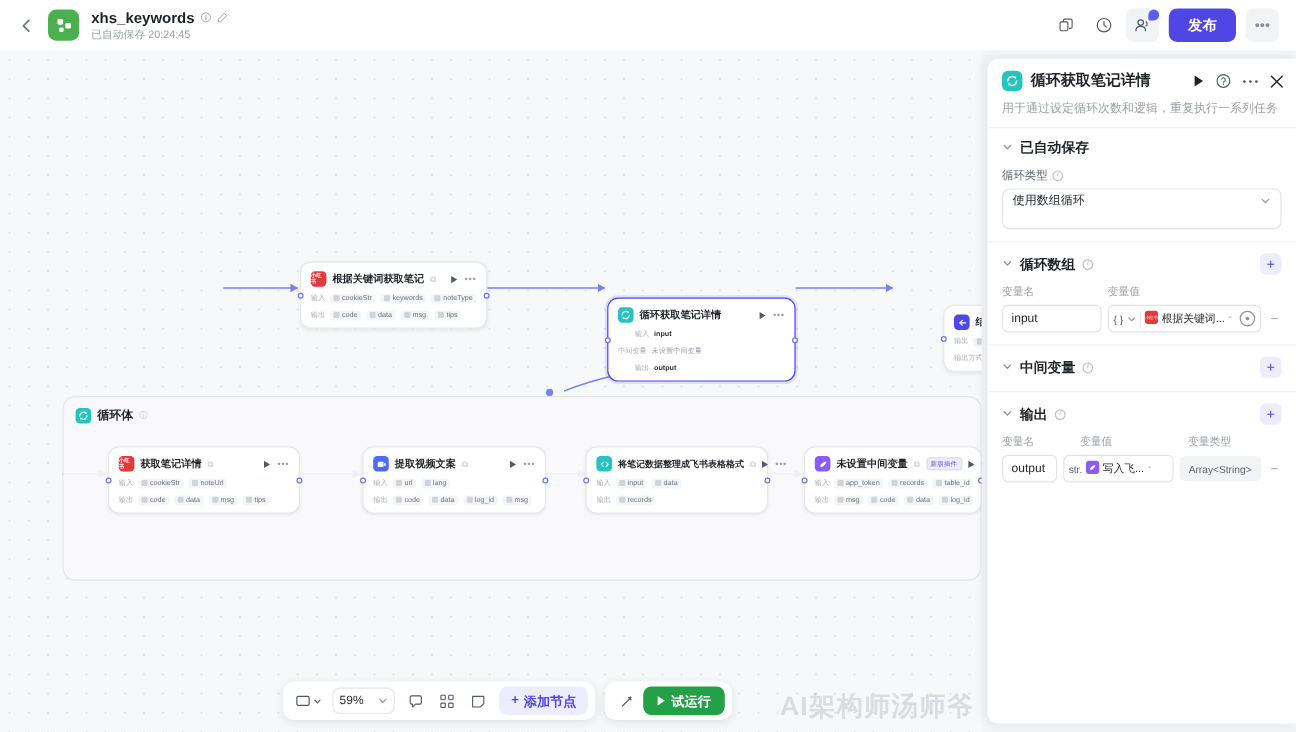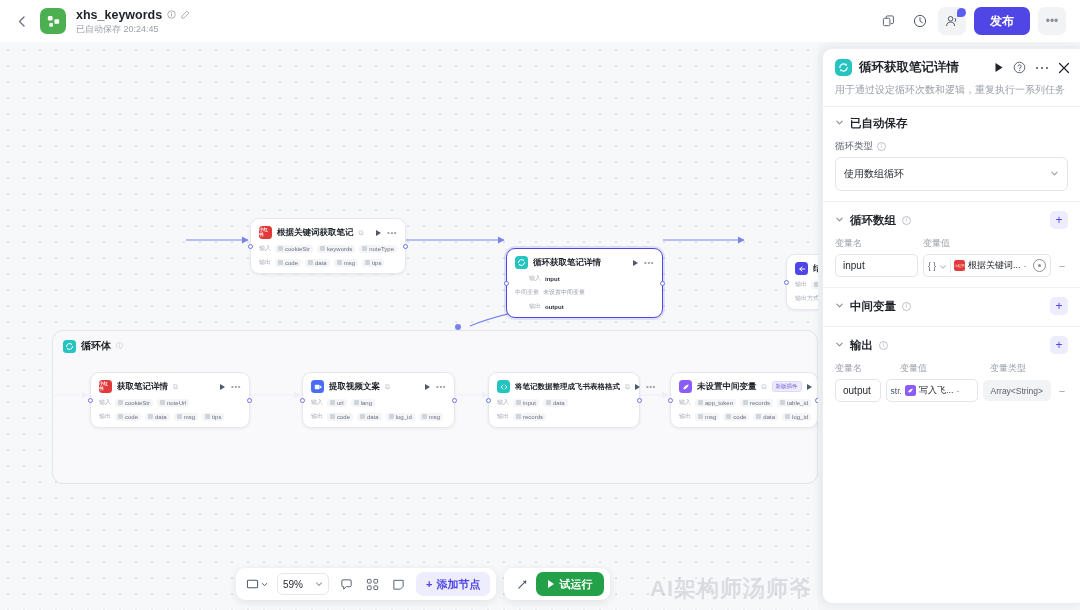--- a/index.html
+++ b/index.html
@@ -182,37 +182,37 @@
     justify-content: center; font-style: italic; line-height: 1;
   }
   .plus-btn {
     margin-left: auto; width: 18px; height: 18px; border-radius: 5px; background: #eeedfd;
     color: #4f46e5; display: flex; align-items: center; justify-content: center;
     font-size: 12px; cursor: pointer; line-height: 1;
   }
   .field-label { font-size: 9.5px; color: #5a6170; margin: 9px 0 4px 0; display: flex; align-items: center; gap: 4px; }
   .select-box {
     height: 24px; border: 1px solid #e2e4e9; border-radius: 6px; display: flex;
-    align-items: center; padding: 16px 8px; font-size: 10px; color: #1f2329; cursor: pointer;
+    align-items: flex-end; padding: 16px 8px; font-size: 10px; color: #1f2329; cursor: pointer;
   }
   .select-box .car { margin-left: auto; color: #9aa0a8; font-size: 9px; }
   .col-head { display: flex; font-size: 9px; color: #9aa0a8; margin-top: 8px; }
   .var-row { display: flex; align-items: center; gap: 5px; margin-top: 4px; }
   .inp {
     height: 23px; border: 1px solid #e2e4e9; border-radius: 5px; display: flex;
     align-items: center; padding: 0 7px; font-size: 10px; color: #1f2329; background: #fff;
   }
   .val-box {
     height: 23px; border: 1px solid #e2e4e9; border-radius: 5px; display: flex;
     align-items: center; padding: 0 4px; gap: 3px; background: #fff; flex: 1; min-width: 0;
   }
   .type-tag { font-size: 8.5px; color: #4e5969; white-space: nowrap; }
   .vsep { width: 1px; height: 14px; background: #e6e8ec; }
   .ref-chip {
-    display: flex; align-items: center; gap: 3px; min-width: 0; flex: 1;
+    display: flex; gap: 3px; min-width: 0; flex: 1;
   }
   .ref-ico { width: 11px; height: 11px; border-radius: 2.5px; flex: 0 0 auto;
     display: flex; align-items: center; justify-content: center; font-size: 5px; color: #fff; }
   .ref-txt { font-size: 9px; color: #1f2329; white-space: nowrap; overflow: hidden; text-overflow: ellipsis; }
   .ref-dash { font-size: 9px; color: #9aa0a8; }
   .clock-ico {
     width: 13px; height: 13px; border-radius: 50%; border: 1.2px solid #8a8f99; flex: 0 0 auto;
     display: flex; align-items: center; justify-content: center; position: relative;
   }
   .clock-ico::after { content: ""; position: absolute; width: 3px; height: 3px; border-radius: 50%; background: #8a8f99; }

